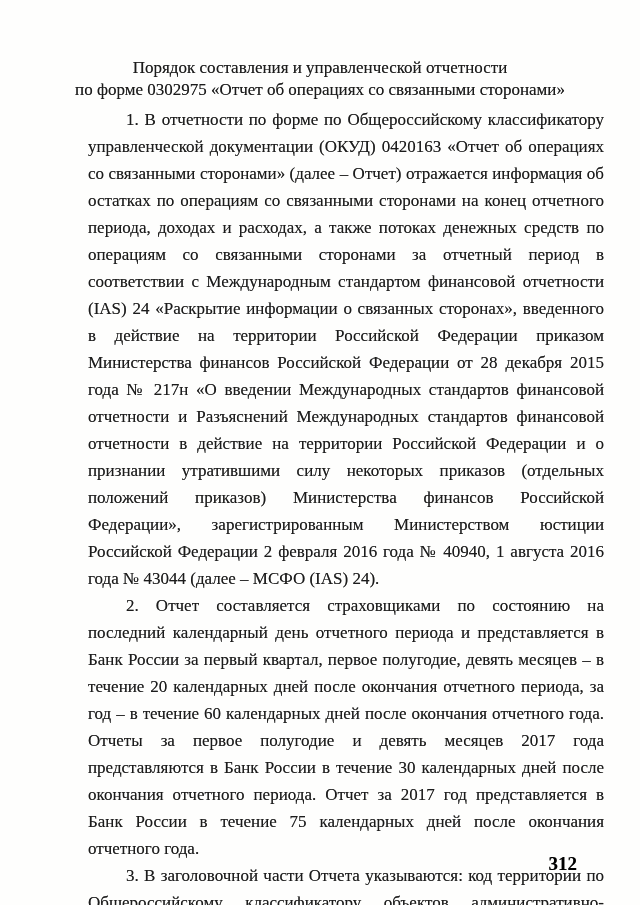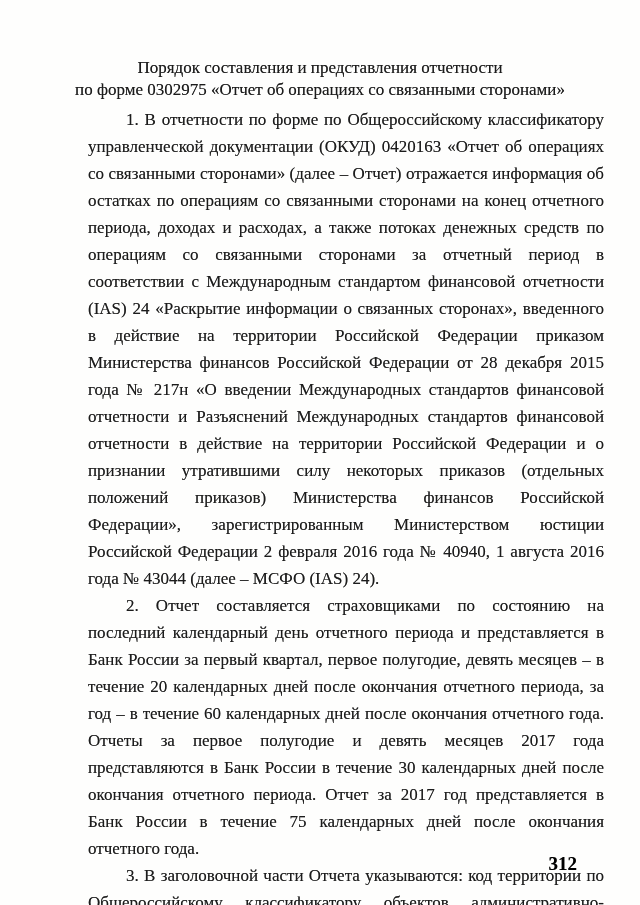--- a/index.html
+++ b/index.html
@@ -57,21 +57,21 @@
     text-shadow: 0 0 0.4px rgba(30,30,30,0.5);
     font-weight: bold;
   }
 </style>
 </head>
 <body>
 
 <div class="page">
 
   <h1 class="title">
-    <span class="title-line">Порядок составления и представления отчетности</span>
+    <span class="title-line">Порядок составления и управленческой отчетности</span>
     <span class="title-line">по форме 0302975 «Отчет об операциях со связанными сторонами»</span>
   </h1>
 
   <div class="body-text">
     <p>1. В отчетности по форме по Общероссийскому классификатору управленческой документации (ОКУД) 0420163 «Отчет об операциях со связанными сторонами» (далее – Отчет) отражается информация об остатках по операциям со связанными сторонами на конец отчетного периода, доходах и расходах, а также потоках денежных средств по операциям со связанными сторонами за отчетный период в соответствии с Международным стандартом финансовой отчетности (IAS) 24 «Раскрытие информации о связанных сторонах», введенного в действие на территории Российской Федерации приказом Министерства финансов Российской Федерации от 28 декабря 2015 года № 217н «О введении Международных стандартов финансовой отчетности и Разъяснений Международных стандартов финансовой отчетности в действие на территории Российской Федерации и о признании утратившими силу некоторых приказов (отдельных положений приказов) Министерства финансов Российской Федерации», зарегистрированным Министерством юстиции Российской Федерации 2 февраля 2016 года № 40940, 1 августа 2016 года № 43044 (далее – МСФО (IAS) 24).</p>
     <p>2. Отчет составляется страховщиками по состоянию на последний календарный день отчетного периода и представляется в Банк России за первый квартал, первое полугодие, девять месяцев – в течение 20 календарных дней после окончания отчетного периода, за год – в течение 60 календарных дней после окончания отчетного года. Отчеты за первое полугодие и девять месяцев 2017 года представляются в Банк России в течение 30 календарных дней после окончания отчетного периода. Отчет за 2017 год представляется в Банк России в течение 75 календарных дней после окончания отчетного года.</p>
     <p>3. В заголовочной части Отчета указываются: код территории по Общероссийскому классификатору объектов административно-территориального деления (ОКАТО), код по Общероссийскому</p>
   </div>
 
   <div class="page-number">312</div>

